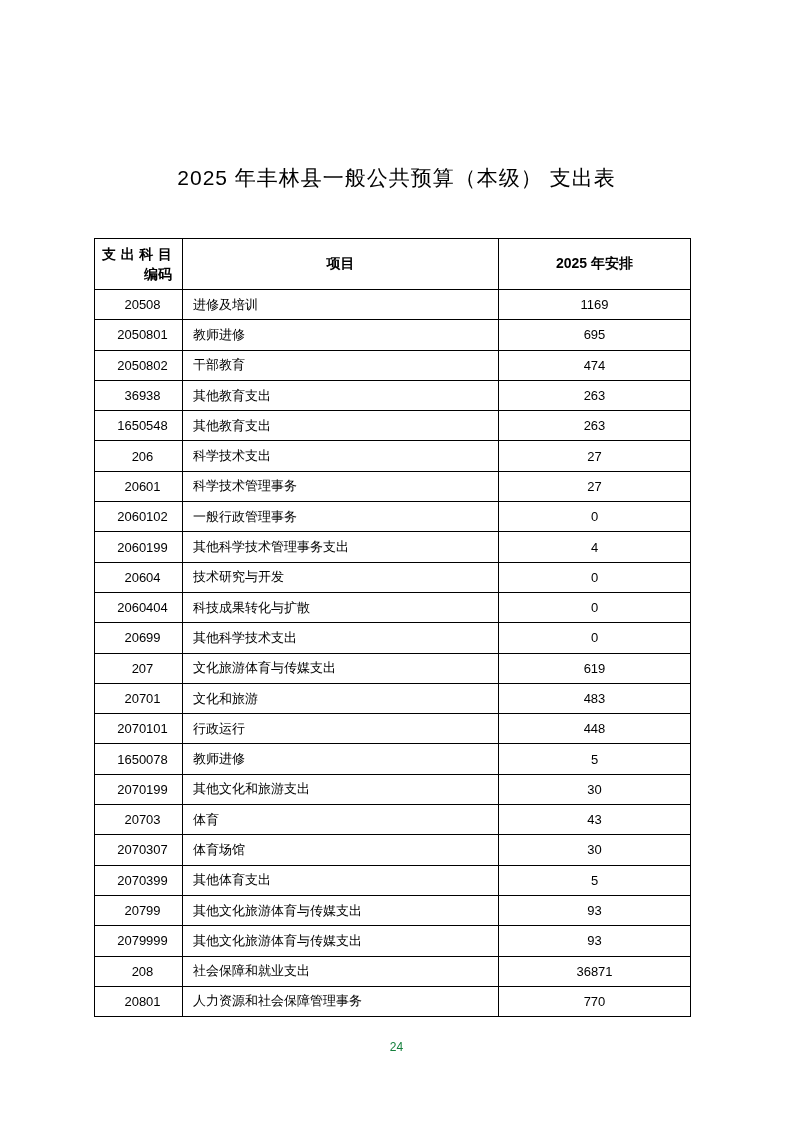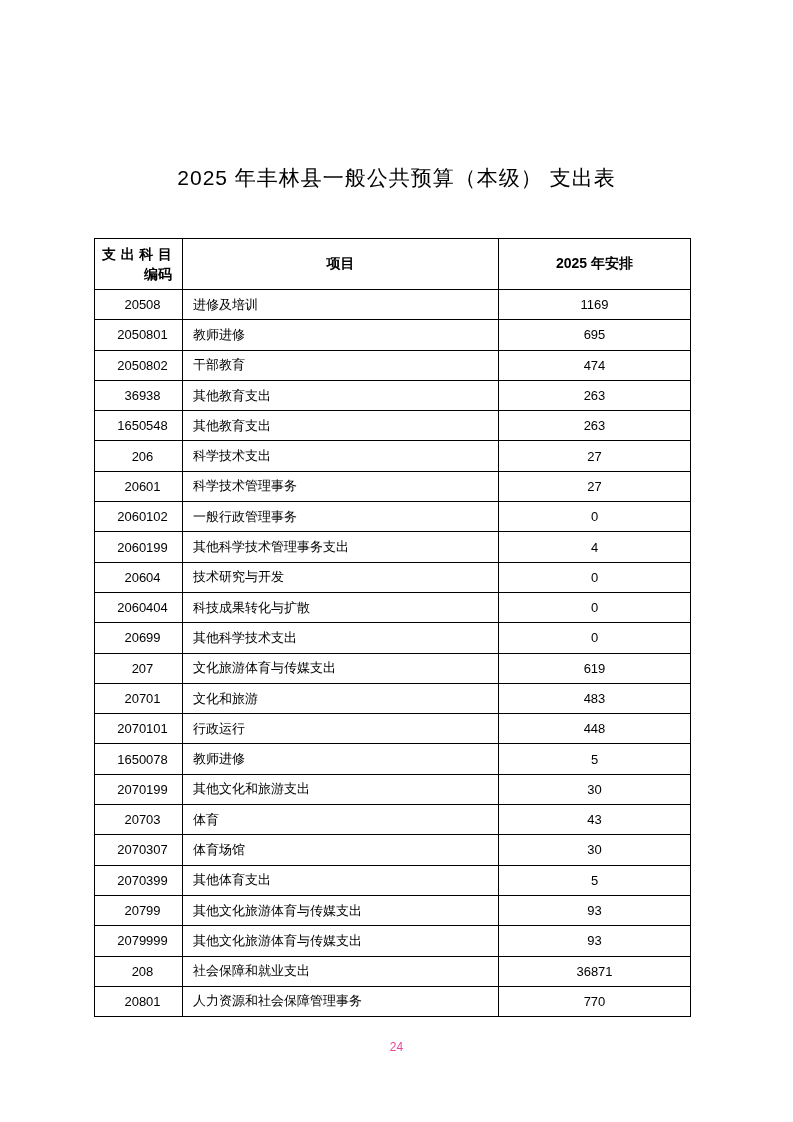--- a/index.html
+++ b/index.html
@@ -81,21 +81,21 @@
   td.cell-value {
     text-align: center;
   }
   .page-number {
     position: absolute;
     top: 1040px;
     left: 0;
     width: 100%;
     text-align: center;
     font-size: 12px;
-    color: #ec4899;
+    color: #15803d;
   }
 </style>
 </head>
 <body>
 
 <div class="page">
 
   <h1 class="title">2025 年丰林县一般公共预算（本级） 支出表</h1>
 
   <table class="budget-table">

